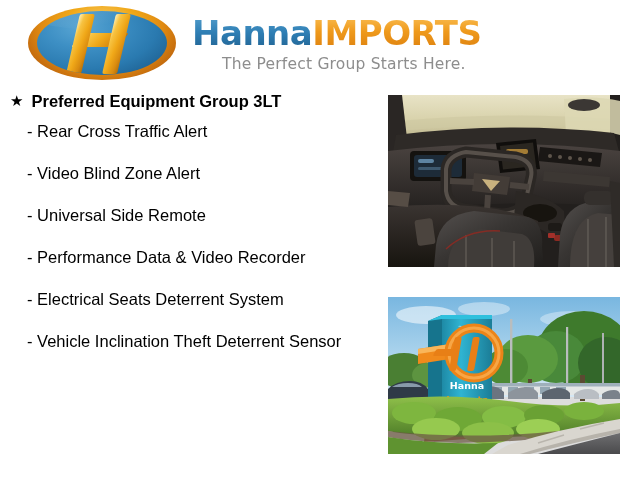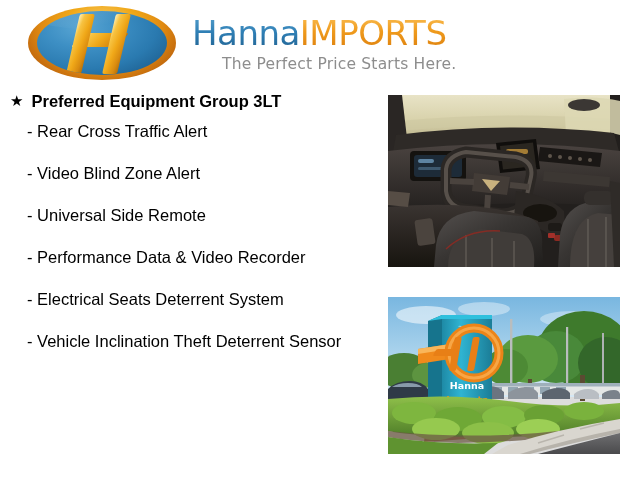--- a/index.html
+++ b/index.html
@@ -86,21 +86,21 @@
     z-index: 2;
   }
   
   #wordmark-block {
     margin-left: 16px;
     padding-top: 2px;
   }
   #wordmark {
     font-family: "DejaVu Sans", sans-serif;
     font-size: 34px;
-    font-weight: normal;
+    font-weight: bold;
     letter-spacing: -0.5px;
     line-height: 1;
     white-space: nowrap;
   }
   #wordmark .wm-hanna {
     color: #2f7fb5;
     background: linear-gradient(180deg, #5aa3cf 0%, #2f7fb5 48%, #1f5f8d 100%);
     -webkit-background-clip: text;
     background-clip: text;
     -webkit-text-fill-color: transparent;
@@ -185,21 +185,21 @@
         <div id="emblem-ring"></div>
         <div id="emblem-face">
           <div class="h-bar" id="h-cross"></div>
           <div class="h-bar" id="h-left"></div>
           <div class="h-bar" id="h-right"></div>
         </div>
       </div>
 
       <div id="wordmark-block">
         <div id="wordmark"><span class="wm-hanna">Hanna</span><span class="wm-imports">IMPORTS</span></div>
-        <div id="tagline">The Perfect Price Starts Here.</div>
+        <div id="tagline">The Perfect Group Starts Here.</div>
       </div>
 
     </div>
   </div>
 
   <div id="feature-list">
 
     <div id="list-heading">
       <span id="heading-star">★</span>
       <span id="heading-text">Preferred Equipment Group 3LT</span>

